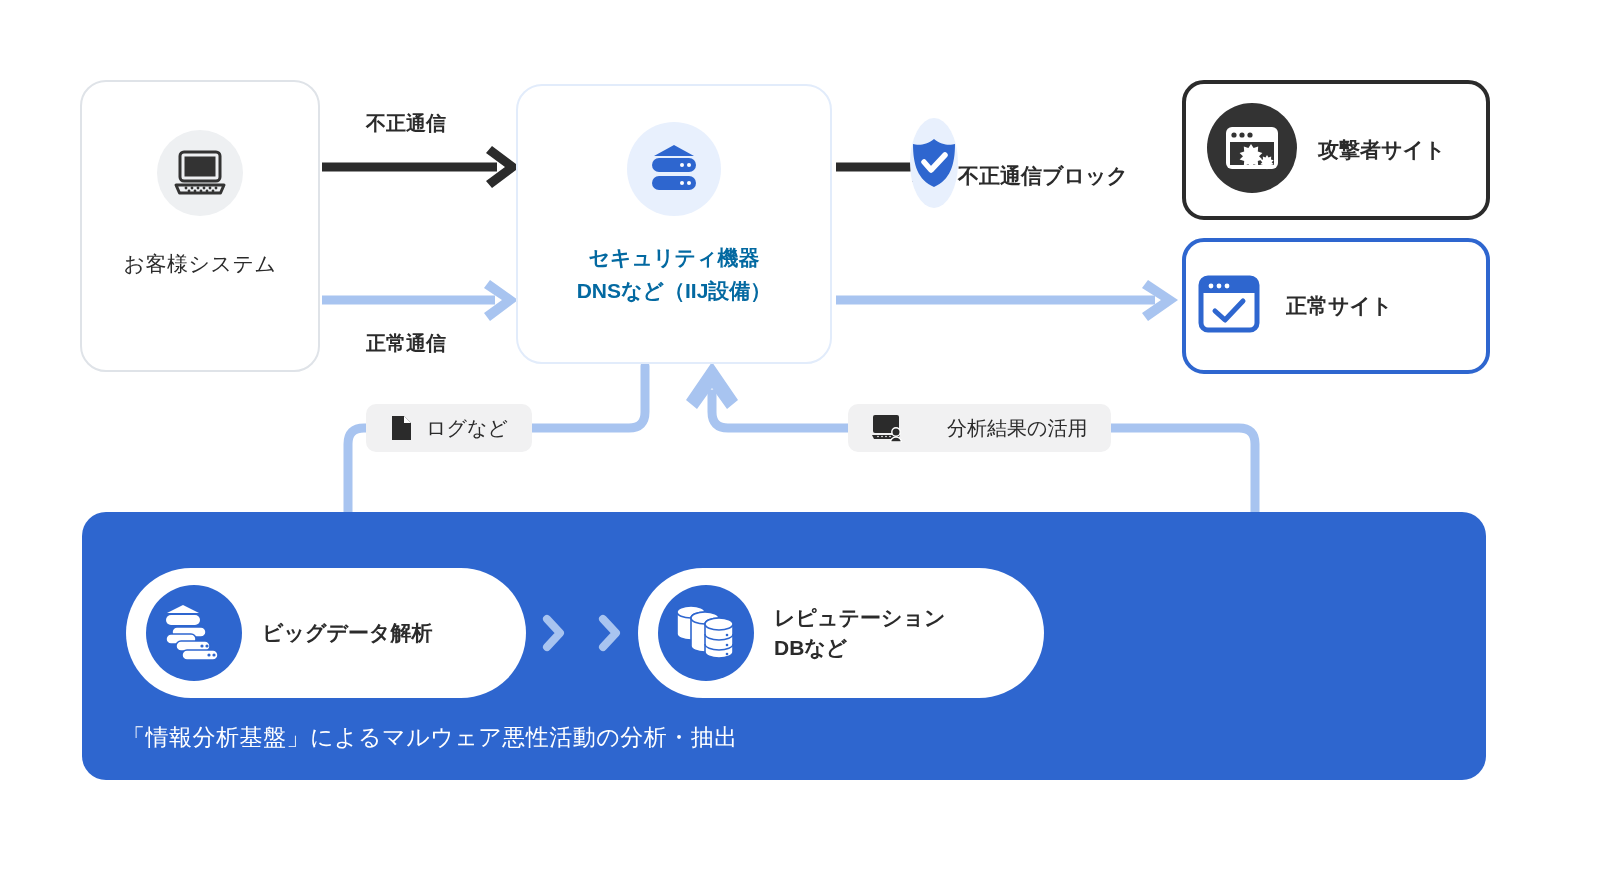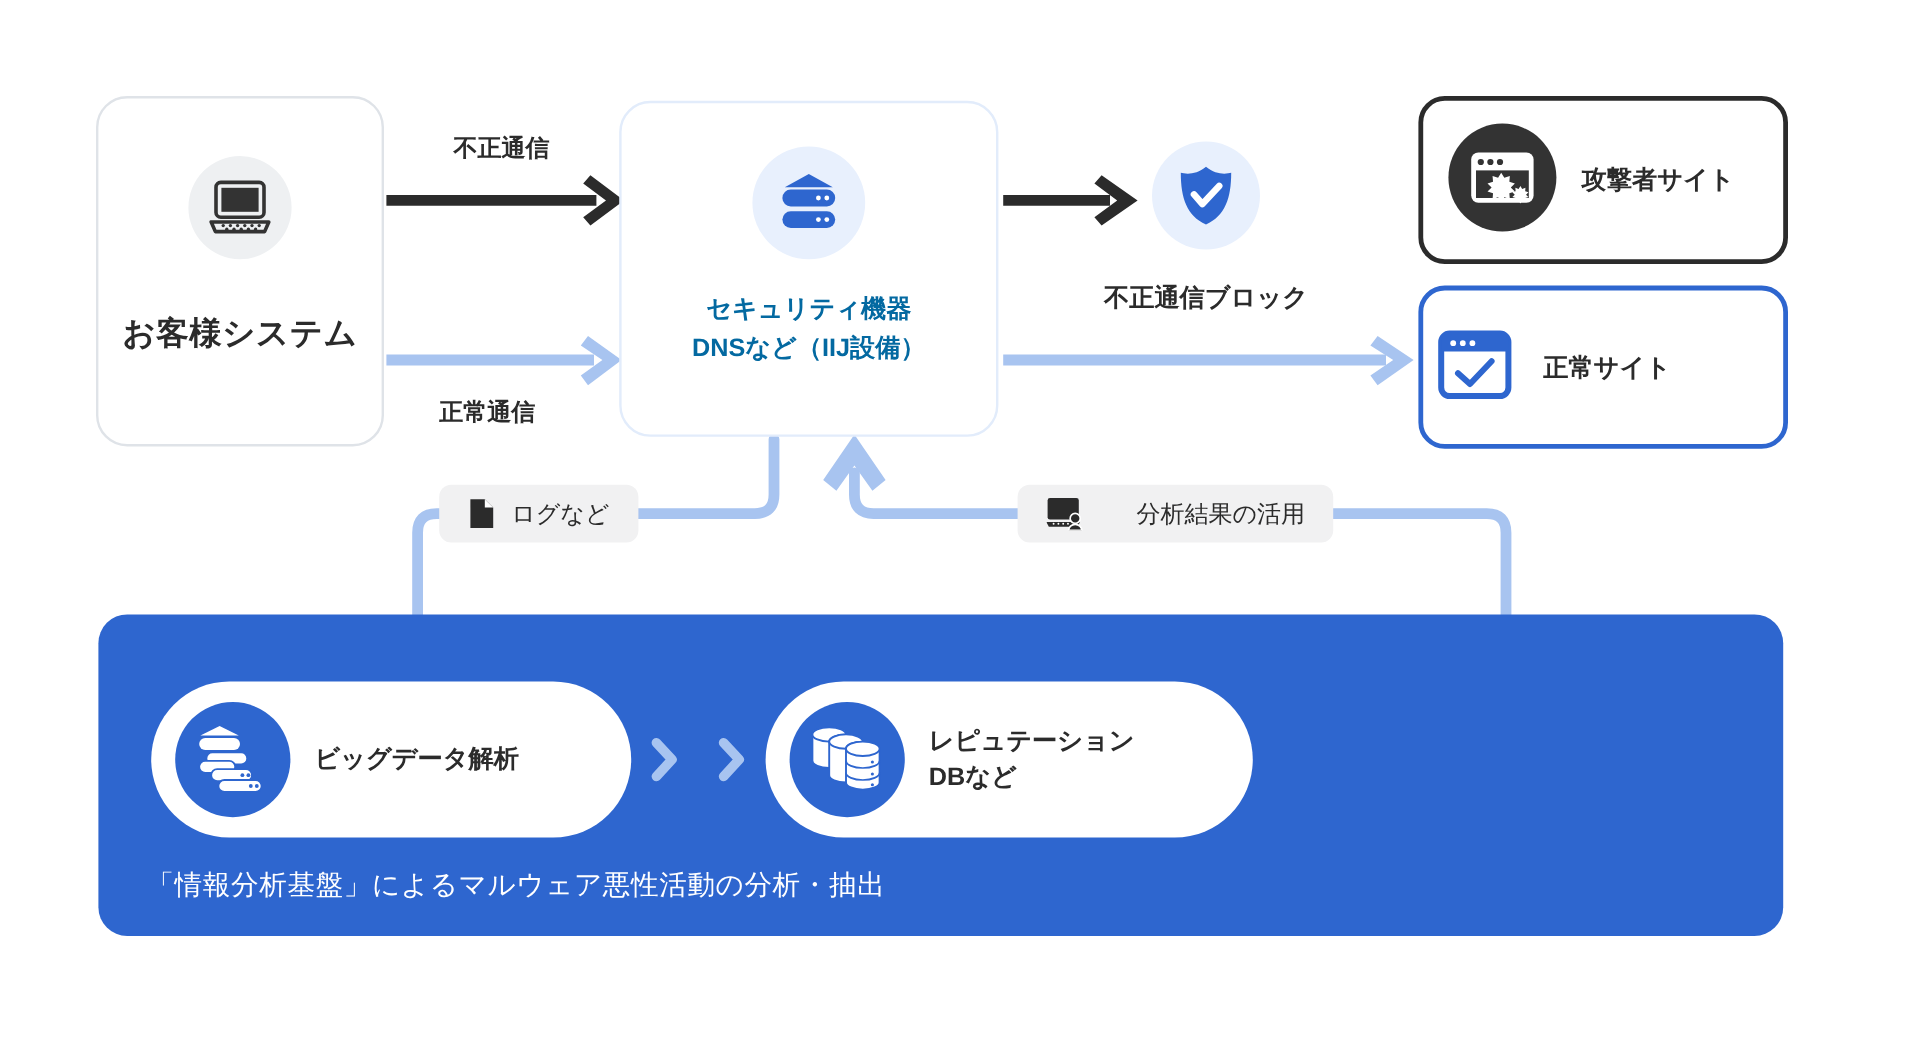--- a/index.html
+++ b/index.html
@@ -6,43 +6,43 @@
   body{font-family:"Liberation Sans","DejaVu Sans",sans-serif;}
   #stage{position:relative;width:1600px;height:878px;background:#fff;overflow:hidden;}
   #svg-layer{position:absolute;left:0;top:0;width:1600px;height:878px;pointer-events:none;}
 
   .box{position:absolute;background:#fff;box-sizing:border-box;}
 
   
   #customer-box{left:80px;top:80px;width:240px;height:292px;border:2px solid #dfe3e8;border-radius:26px;
     display:flex;flex-direction:column;align-items:center;justify-content:flex-start;padding-top:48px;}
   #customer-icon-circle{width:86px;height:86px;border-radius:50%;background:#eef0f2;display:flex;align-items:center;justify-content:center;}
-  #customer-label{margin-top:44px;font-size:27px;font-weight:bold;color:#2b2b2b;letter-spacing:.5px;}
+  #customer-label{margin-top:34px;font-size:21px;font-weight:normal;color:#2b2b2b;letter-spacing:.5px;}
 
   
   #security-box{left:516px;top:84px;width:316px;height:280px;border:2px solid #e2ecfb;border-radius:26px;
     display:flex;flex-direction:column;align-items:center;padding-top:36px;}
   #security-icon-circle{width:94px;height:94px;border-radius:50%;background:#e8f0fd;display:flex;align-items:center;justify-content:center;}
   #security-label{margin-top:26px;text-align:center;font-size:21px;font-weight:bold;color:#0369a1;line-height:1.55;}
 
   
-  #block-group{position:absolute;left:910px;top:118px;width:190px;display:flex;flex-direction:column;align-items:center;}
+  #block-group{position:absolute;left:910px;top:118px;width:190px;display:flex;align-items:center;}
   #block-icon-circle{width:90px;height:90px;border-radius:50%;background:#e8f0fd;display:flex;align-items:center;justify-content:center;}
   #block-label{margin-top:26px;font-size:21px;font-weight:bold;color:#2b2b2b;white-space:nowrap;}
 
   
   #attacker-box{left:1182px;top:80px;width:308px;height:140px;border:4px solid #2b2b2b;border-radius:22px;
     display:flex;align-items:center;padding-left:20px;gap:20px;}
   #normal-box{left:1182px;top:238px;width:308px;height:136px;border:4px solid #2e66cf;border-radius:22px;
     display:flex;align-items:center;padding-left:12px;gap:26px;}
   .site-label{font-size:21px;font-weight:bold;color:#2b2b2b;white-space:nowrap;}
 
   
   .flow-cap{position:absolute;font-size:20px;font-weight:bold;color:#2b2b2b;white-space:nowrap;}
-  #cap-illegal{left:366px;top:110px;margin-left:12px;}
+  #cap-illegal{left:366px;top:110px;}
   #cap-normal{left:366px;top:330px;}
 
   
   .pill{position:absolute;background:#f1f1f2;border-radius:10px;height:48px;display:flex;align-items:center;gap:14px;padding:0 24px;}
   #pill-log{left:366px;top:404px;}
   #pill-analysis{left:848px;top:404px;gap:43px;}
   .pill-text{font-size:20px;font-weight:normal;color:#2b2b2b;white-space:nowrap;}
 
   
   #blue-panel{position:absolute;left:82px;top:512px;width:1404px;height:268px;background:#2e66cf;border-radius:24px;}

